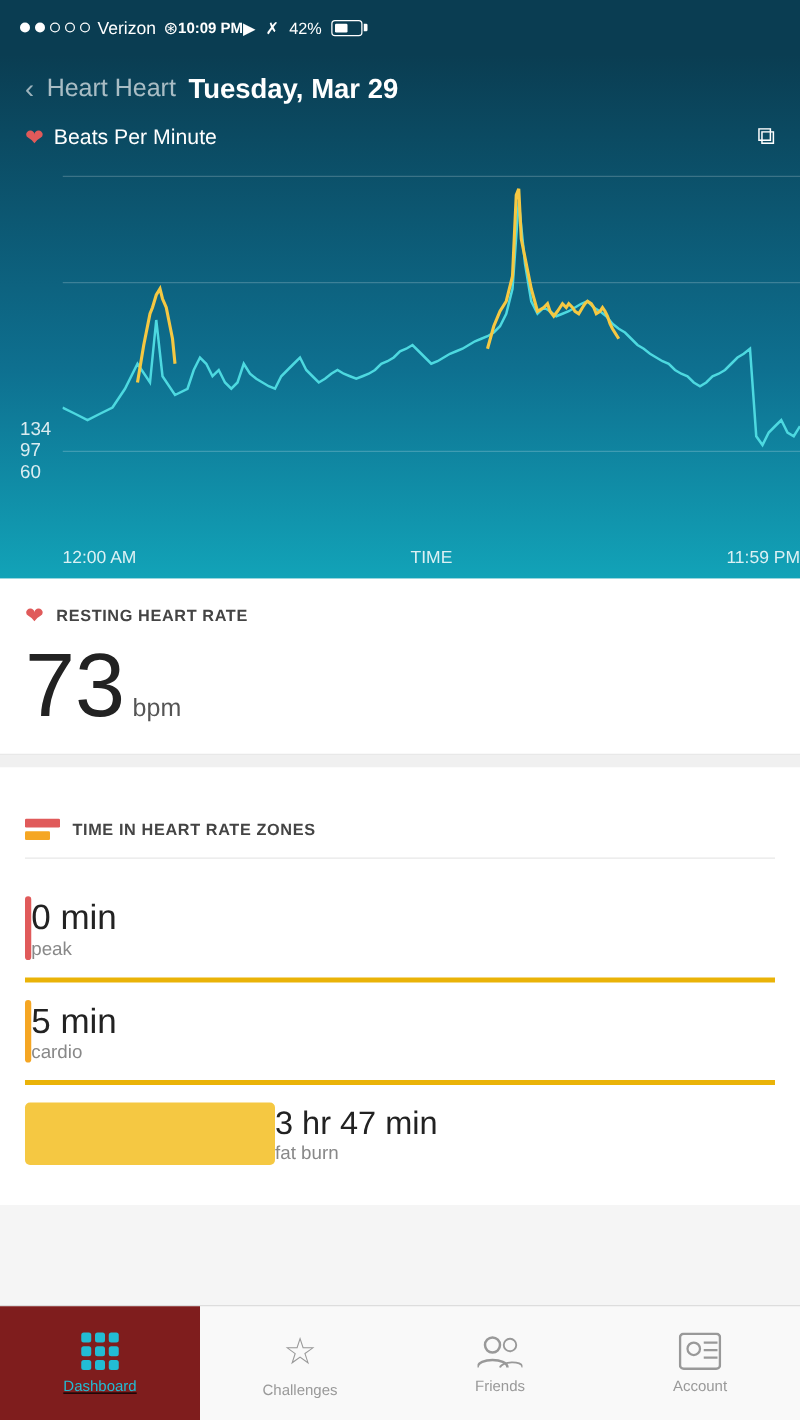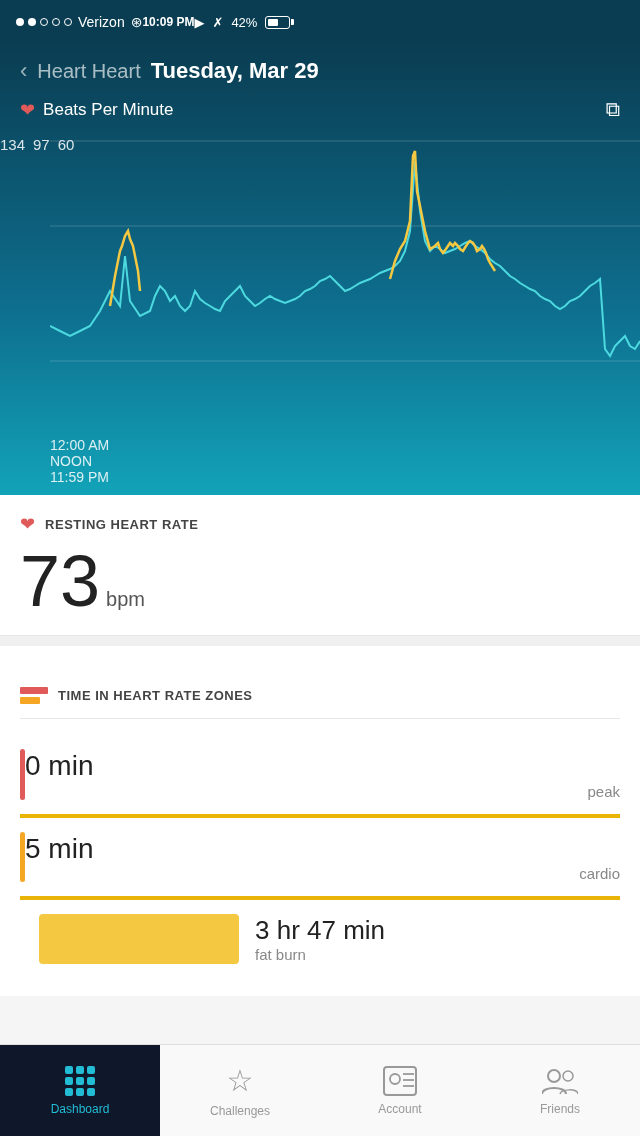--- a/index.html
+++ b/index.html
@@ -92,42 +92,41 @@
     .chart-container {
       position: relative;
       width: 640px;
       height: 310px;
       padding: 10px 0 0 50px;
     }
     .chart-y-labels {
       position: absolute;
       left: 0; top: 10px; bottom: 40px;
       width: 50px;
-      display: flex; flex-direction: row; justify-content: flex-start;
-      padding: 5px 0;
+      display: flex; flex-direction: column; justify-content: flex-end;
+      padding: 5px 16px;
     }
     .chart-y-label {
       color: rgba(255,255,255,0.85);
       font-size: 15px;
       text-align: right;
       padding-right: 8px;
     }
     .chart-svg-wrapper {
       width: 590px;
       height: 270px;
       position: relative;
     }
     .chart-x-labels {
       display: flex;
       justify-content: space-between;
       padding: 6px 0 10px 50px;
       color: rgba(255,255,255,0.85);
       font-size: 14px;
       font-weight: 500;
-      flex-direction: column;
     }
 
     
     .content-section {
       background: white;
       padding: 0;
     }
 
     
     .resting-hr-section {
@@ -208,30 +207,27 @@
     .zone-value {
       font-size: 28px;
       font-weight: 300;
       color: #222;
       line-height: 1.2;
     }
     .zone-name {
       font-size: 15px;
       color: #888;
       font-weight: 400;
-      text-align: right;
     }
 
     
     .zone-row-fatburn {
       display: flex;
       align-items: center;
       padding: 14px 0;
-      gap: 16px;
-      margin-left: 19px;
     }
     .fatburn-bar {
       flex: 0 0 auto;
       width: 200px;
       height: 50px;
       background: #f5c842;
       border-radius: 4px;
     }
     .fatburn-info {}
     .fatburn-value {
@@ -260,21 +256,22 @@
       flex: 1;
       display: flex;
       flex-direction: column;
       align-items: center;
       justify-content: center;
       gap: 6px;
       height: 100%;
       cursor: pointer;
     }
     .nav-item.active {
-      background: #0f172a;
+      background: #7f1d1d;
+      text-decoration: underline;
     }
     .nav-label {
       font-size: 12px;
       color: #999;
     }
     .nav-item.active .nav-label { color: #22bcd4; }
 
     
     .grid-icon {
       width: 30px; height: 30px;
@@ -378,21 +375,21 @@
             340,148 345,130 350,118 355,110 360,90 363,25 365,20 367,60 370,75 375,100 380,118 385,115 388,112 390,118
             393,122 396,118 398,115 400,112 403,115 405,112 408,115 410,118 413,120 416,115 418,112 420,110
             423,112 425,115 427,120 430,118 432,115 434,118 436,122 438,128 440,132 445,140
           "></polyline>
       </svg>
     </div>
   </div>
 
   <div class="chart-x-labels">
     <span>12:00 AM</span>
-    <span>NOON</span>
+    <span>TIME</span>
     <span>11:59 PM</span>
   </div>
 </div>
 
 <div class="content-section">
 
   <div class="resting-hr-section">
     <div class="section-header">
       <span class="section-icon-heart">❤</span>
       <span class="section-title">RESTING HEART RATE</span>
@@ -456,36 +453,36 @@
       <div class="grid-dot"></div>
       <div class="grid-dot"></div>
       <div class="grid-dot"></div>
     </div>
     <span class="nav-label">Dashboard</span>
   </div>
 
   <div class="nav-item">
     <span style="font-size:30px;color:#999;">☆</span>
     <span class="nav-label">Challenges</span>
+  </div>
+
+  <div class="nav-item">
+    <svg width="36" height="30" viewBox="0 0 36 30">
+      <circle cx="12" cy="10" r="6" fill="none" stroke="#999" stroke-width="2"></circle>
+      <path d="M0,28 C0,20 24,20 24,28" fill="none" stroke="#999" stroke-width="2"></path>
+      <circle cx="26" cy="10" r="5" fill="none" stroke="#999" stroke-width="1.5"></circle>
+      <path d="M18,28 C19,23 36,22 36,28" fill="none" stroke="#999" stroke-width="1.5"></path>
+    </svg>
+    <span class="nav-label">Friends</span>
   </div>
 
   <div class="nav-item">
     <svg width="34" height="30" viewBox="0 0 34 30">
       <rect x="1" y="1" width="32" height="28" rx="3" fill="none" stroke="#999" stroke-width="2"></rect>
       <circle cx="12" cy="13" r="5" fill="none" stroke="#999" stroke-width="1.8"></circle>
       <line x1="20" y1="8" x2="31" y2="8" stroke="#999" stroke-width="1.8"></line>
       <line x1="20" y1="14" x2="31" y2="14" stroke="#999" stroke-width="1.8"></line>
       <line x1="20" y1="20" x2="31" y2="20" stroke="#999" stroke-width="1.8"></line>
     </svg>
     <span class="nav-label">Account</span>
   </div>
 
-  <div class="nav-item">
-    <svg width="36" height="30" viewBox="0 0 36 30">
-      <circle cx="12" cy="10" r="6" fill="none" stroke="#999" stroke-width="2"></circle>
-      <path d="M0,28 C0,20 24,20 24,28" fill="none" stroke="#999" stroke-width="2"></path>
-      <circle cx="26" cy="10" r="5" fill="none" stroke="#999" stroke-width="1.5"></circle>
-      <path d="M18,28 C19,23 36,22 36,28" fill="none" stroke="#999" stroke-width="1.5"></path>
-    </svg>
-    <span class="nav-label">Friends</span>
-  </div>
-
 </div>
 
 </body></html>

